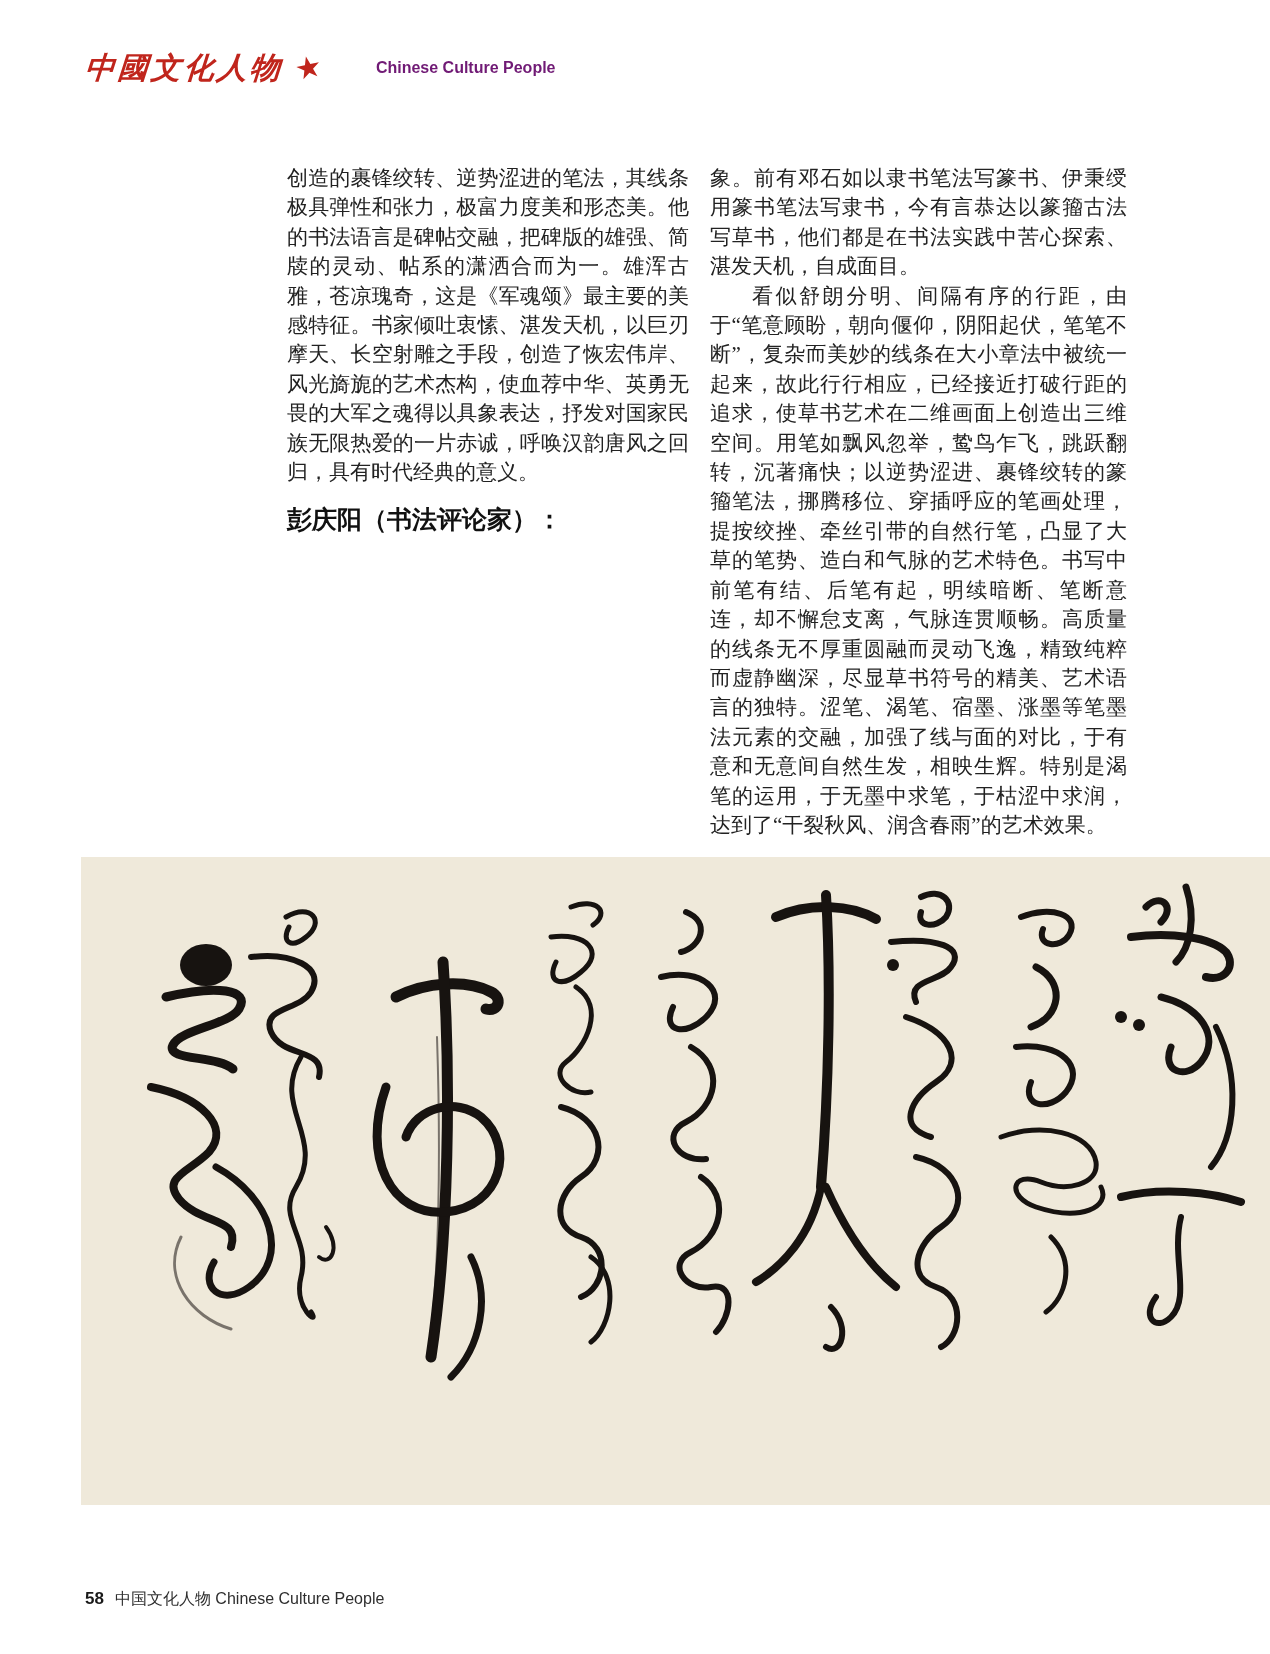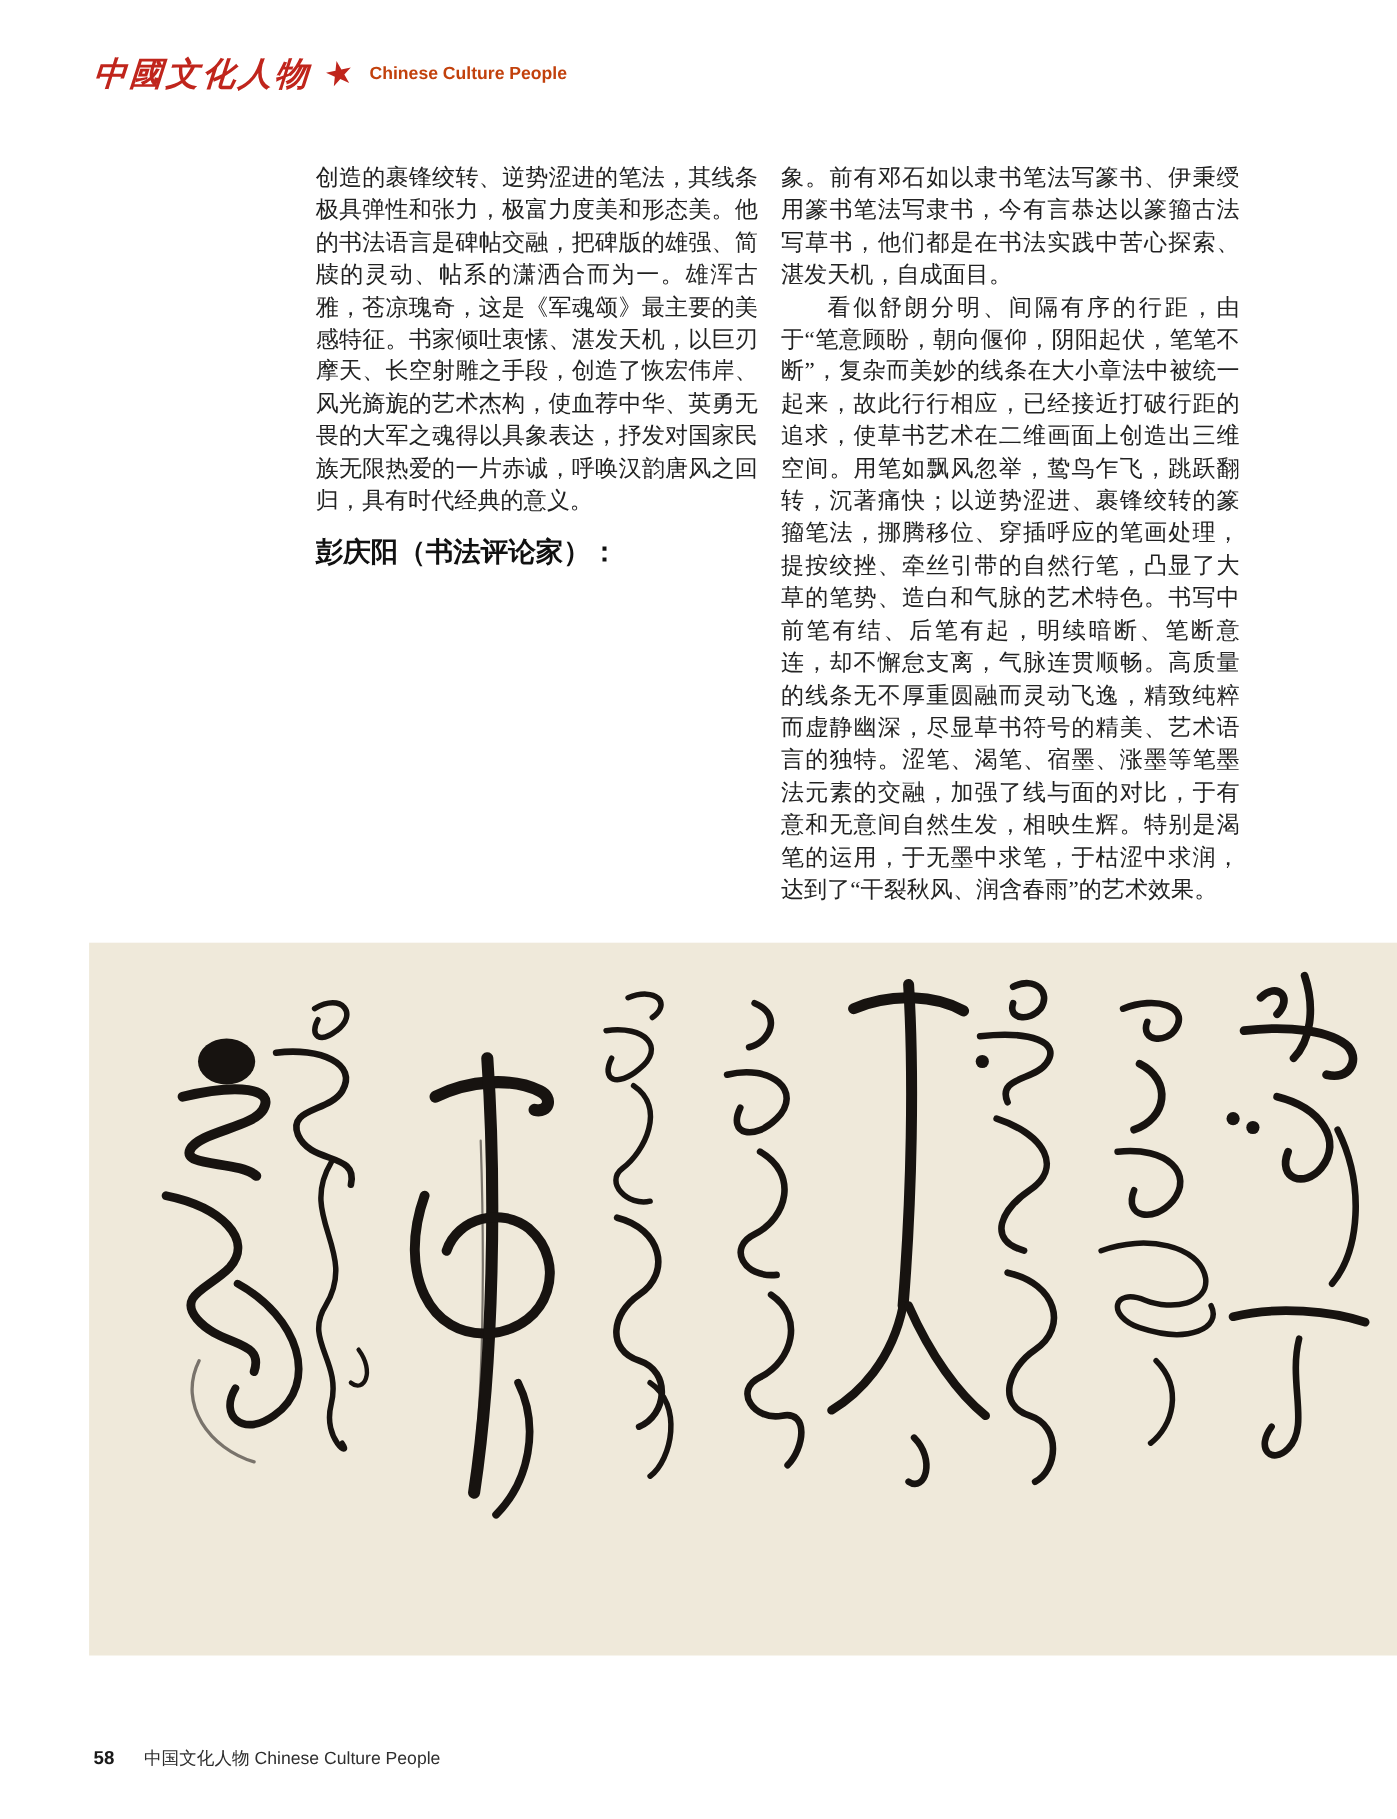--- a/index.html
+++ b/index.html
@@ -30,27 +30,28 @@
     color:#c0251c;
     font-size:30px;
     line-height:1;
     transform:rotate(-12deg);
     font-family:"DejaVu Sans", sans-serif;
   }
   .logo-en{
     font-family:"Liberation Sans", sans-serif;
     font-weight:bold;
     font-size:16px;
-    color:#c2410c;
+    color:#701a75;
     letter-spacing:0px;
     padding-left:2px;
+    margin-left:40px;
   }
   
   .col{
-    position:absolute;top:147px;
+    position:absolute;top:164px;
     font-size:21px;
     line-height:29.4px;
     color:#222222;
     text-align:justify;
     text-justify:inter-ideograph;
   }
   .col-left{left:287px;width:402px;}
   .col-right{left:710px;width:417px;}
   .col p{margin:0;}
   .para-indent{text-indent:2em;}
@@ -69,21 +70,21 @@
     width:1189px;height:648px;
     background:#efe9da;
   }
   .artwork svg{display:block;width:100%;height:100%;}
   .ink{stroke:#171310;fill:none;stroke-linecap:round;stroke-linejoin:round;}
   .ink-fill{fill:#171310;stroke:none;}
   .dry{opacity:.55;}
   
   .footer{
     position:absolute;left:85px;top:1589px;
-    display:flex;align-items:baseline;gap:27px;
+    display:flex;align-items:baseline;gap:11px;
     font-family:"Liberation Sans", sans-serif;
   }
   .page-num{font-weight:bold;font-size:17px;color:#1a1a1a;}
   .footer-text{font-size:16px;color:#2e2e2e;}
 </style>
 </head>
 <body>
 
 <div class="page">
 

